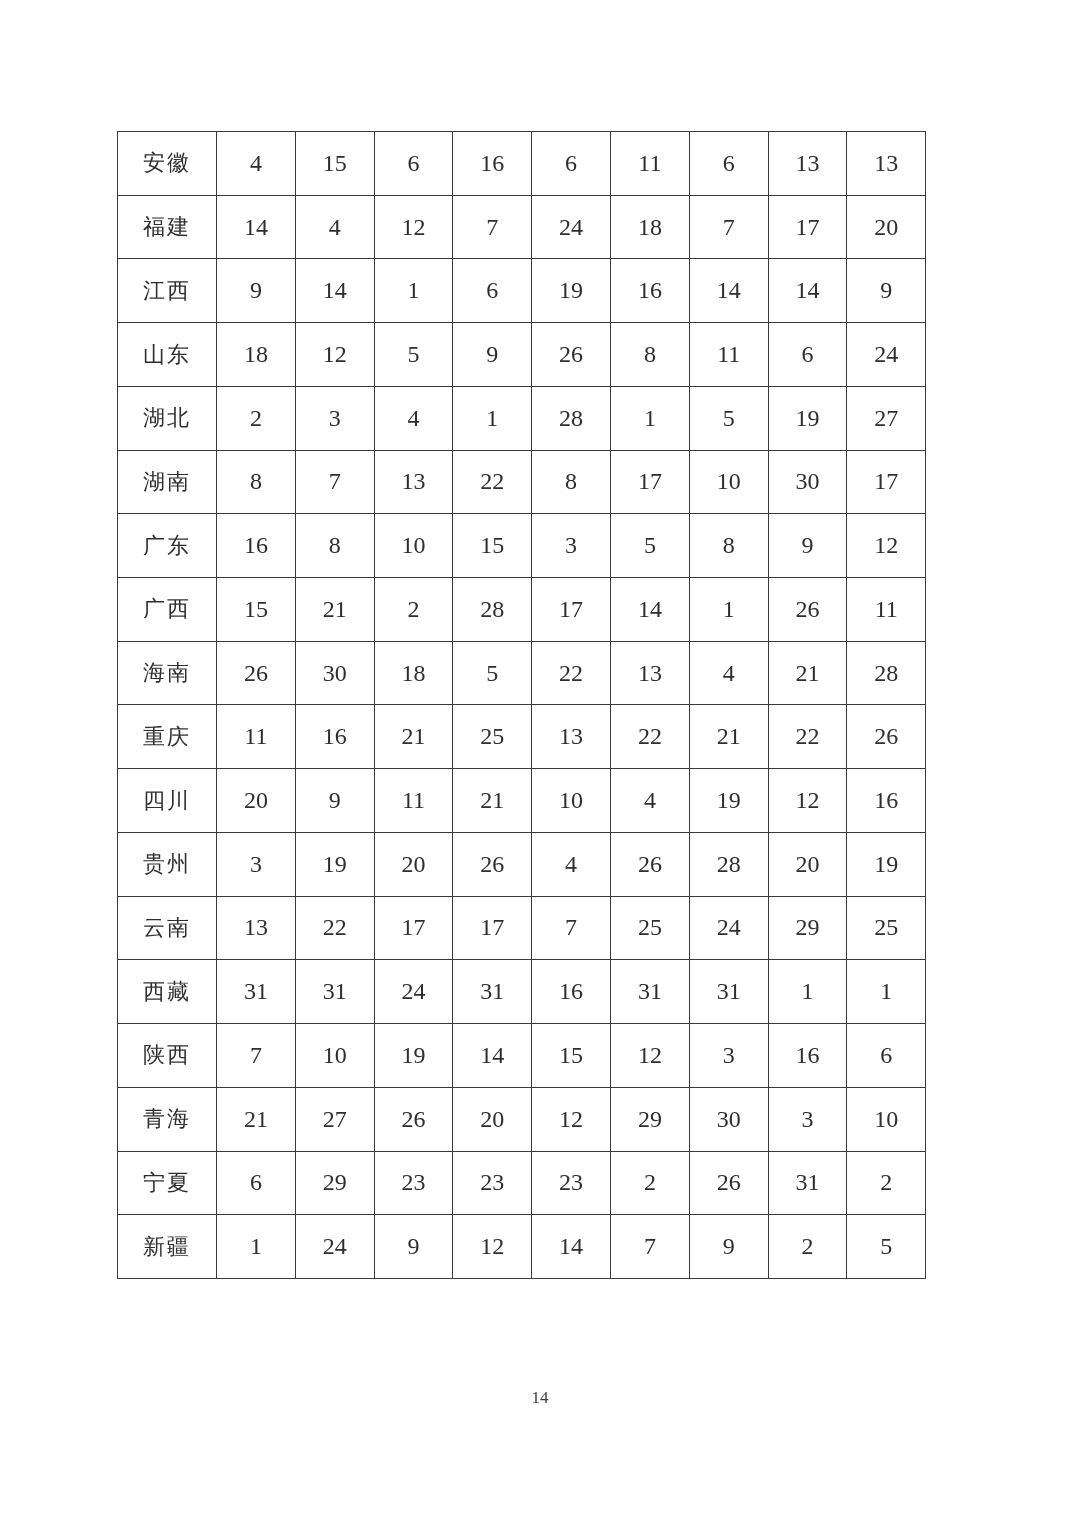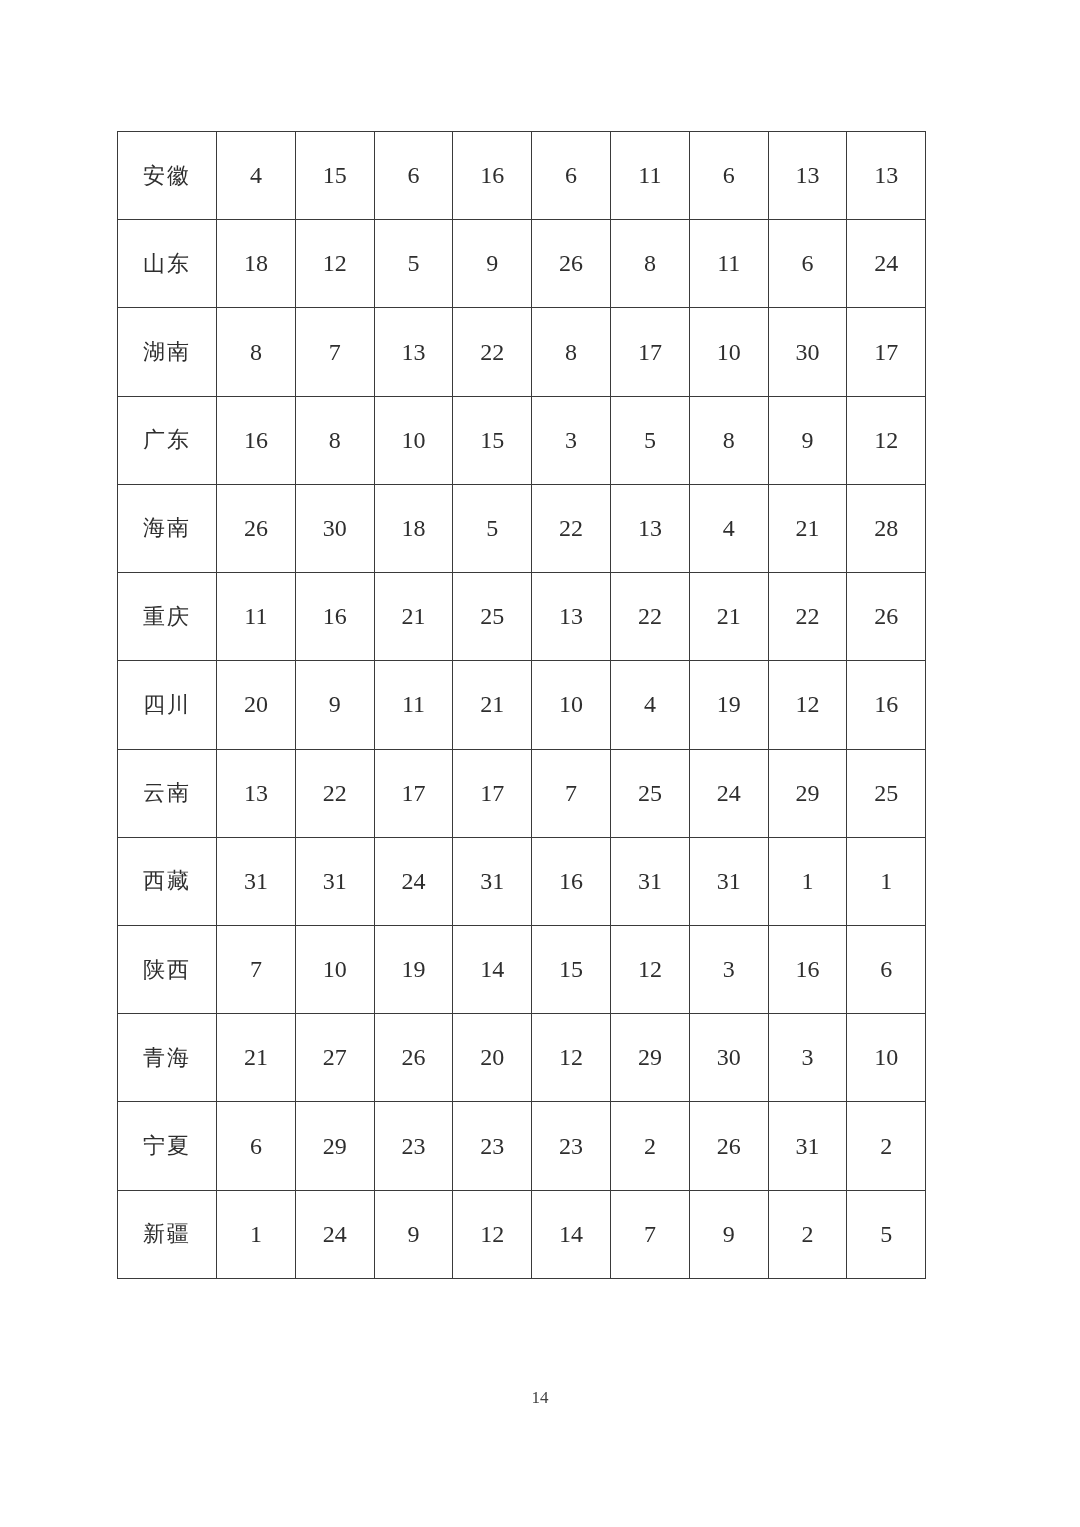--- a/index.html
+++ b/index.html
@@ -86,32 +86,68 @@
           <td>15</td>
           <td>6</td>
           <td>16</td>
           <td>6</td>
           <td>11</td>
           <td>6</td>
           <td>13</td>
           <td>13</td>
         </tr>
         <tr>
+          <td class="province-cell">福建</td>
+          <td>14</td>
+          <td>4</td>
+          <td>12</td>
+          <td>7</td>
+          <td>24</td>
+          <td>18</td>
+          <td>7</td>
+          <td>17</td>
+          <td>20</td>
+        </tr>
+        <tr>
+          <td class="province-cell">江西</td>
+          <td>9</td>
+          <td>14</td>
+          <td>1</td>
+          <td>6</td>
+          <td>19</td>
+          <td>16</td>
+          <td>14</td>
+          <td>14</td>
+          <td>9</td>
+        </tr>
+        <tr>
           <td class="province-cell">山东</td>
           <td>18</td>
           <td>12</td>
           <td>5</td>
           <td>9</td>
           <td>26</td>
           <td>8</td>
           <td>11</td>
           <td>6</td>
           <td>24</td>
         </tr>
         <tr>
+          <td class="province-cell">湖北</td>
+          <td>2</td>
+          <td>3</td>
+          <td>4</td>
+          <td>1</td>
+          <td>28</td>
+          <td>1</td>
+          <td>5</td>
+          <td>19</td>
+          <td>27</td>
+        </tr>
+        <tr>
           <td class="province-cell">湖南</td>
           <td>8</td>
           <td>7</td>
           <td>13</td>
           <td>22</td>
           <td>8</td>
           <td>17</td>
           <td>10</td>
           <td>30</td>
           <td>17</td>
@@ -120,20 +156,32 @@
           <td class="province-cell">广东</td>
           <td>16</td>
           <td>8</td>
           <td>10</td>
           <td>15</td>
           <td>3</td>
           <td>5</td>
           <td>8</td>
           <td>9</td>
           <td>12</td>
+        </tr>
+        <tr>
+          <td class="province-cell">广西</td>
+          <td>15</td>
+          <td>21</td>
+          <td>2</td>
+          <td>28</td>
+          <td>17</td>
+          <td>14</td>
+          <td>1</td>
+          <td>26</td>
+          <td>11</td>
         </tr>
         <tr>
           <td class="province-cell">海南</td>
           <td>26</td>
           <td>30</td>
           <td>18</td>
           <td>5</td>
           <td>22</td>
           <td>13</td>
           <td>4</td>
@@ -156,20 +204,32 @@
           <td class="province-cell">四川</td>
           <td>20</td>
           <td>9</td>
           <td>11</td>
           <td>21</td>
           <td>10</td>
           <td>4</td>
           <td>19</td>
           <td>12</td>
           <td>16</td>
+        </tr>
+        <tr>
+          <td class="province-cell">贵州</td>
+          <td>3</td>
+          <td>19</td>
+          <td>20</td>
+          <td>26</td>
+          <td>4</td>
+          <td>26</td>
+          <td>28</td>
+          <td>20</td>
+          <td>19</td>
         </tr>
         <tr>
           <td class="province-cell">云南</td>
           <td>13</td>
           <td>22</td>
           <td>17</td>
           <td>17</td>
           <td>7</td>
           <td>25</td>
           <td>24</td>

